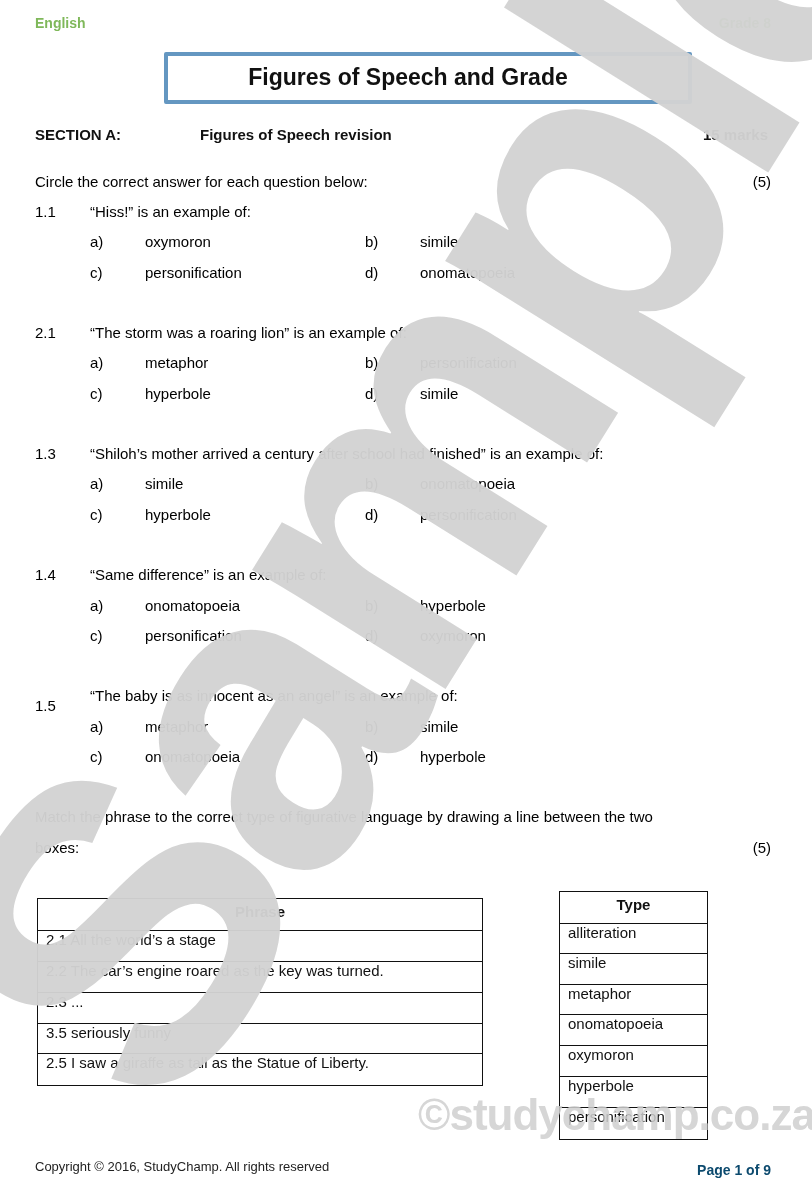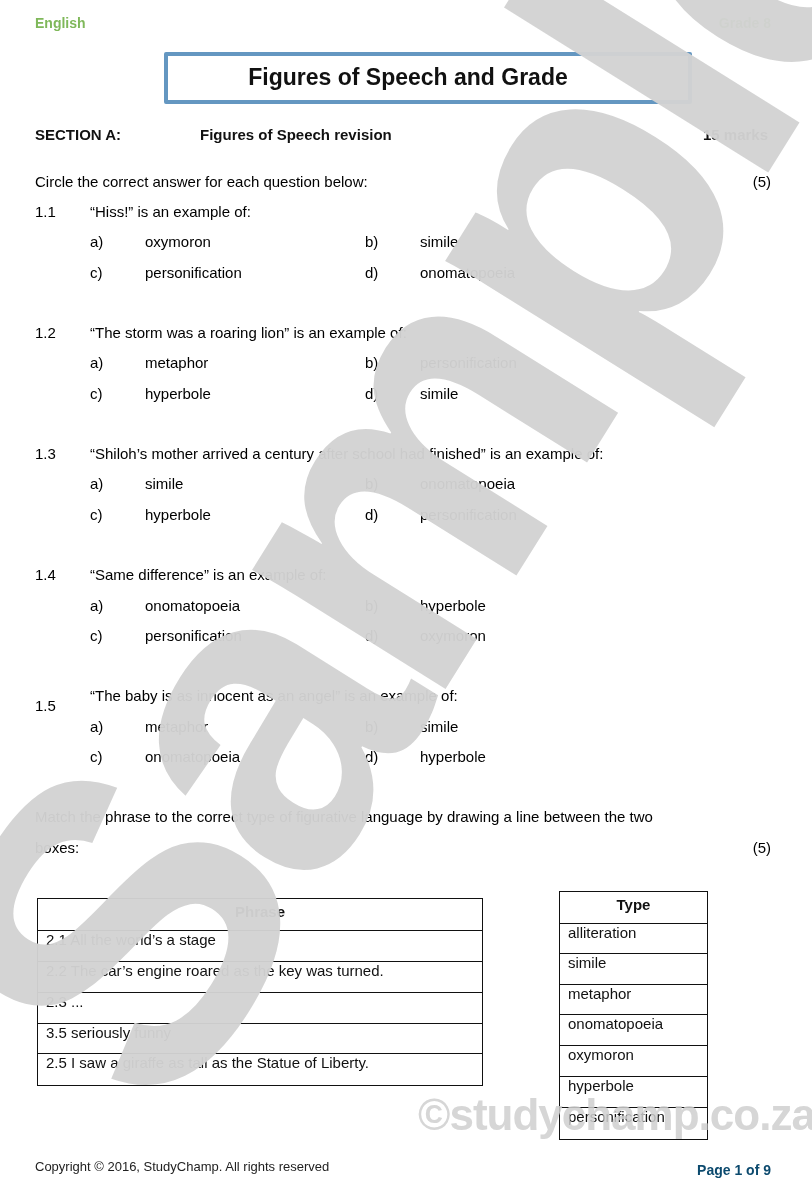--- a/index.html
+++ b/index.html
@@ -50,21 +50,21 @@
   <div class="abs body opt-t" style="top:233px;">oxymoron</div>
   <div class="abs body opt-l2" style="top:233px;">b)</div>
   <div class="abs body opt-t2" style="top:233px;">simile</div>
   <div class="abs body opt-l" style="top:264px;">c)</div>
   <div class="abs body opt-t" style="top:264px;">personification</div>
   <div class="abs body opt-l2" style="top:264px;">d)</div>
   <div class="abs body opt-t2" style="top:264px;">onomatopoeia</div>
 </div>
 
 <div>
-  <div class="abs body q-num" style="top:324px;">1.2</div>
+  <div class="abs body q-num" style="top:324px;">2.1</div>
   <div class="abs body q-text" style="top:324px;">“The storm was a roaring lion” is an example of:</div>
   <div class="abs body opt-l" style="top:354px;">a)</div>
   <div class="abs body opt-t" style="top:354px;">metaphor</div>
   <div class="abs body opt-l2" style="top:354px;">b)</div>
   <div class="abs body opt-t2" style="top:354px;">personification</div>
   <div class="abs body opt-l" style="top:385px;">c)</div>
   <div class="abs body opt-t" style="top:385px;">hyperbole</div>
   <div class="abs body opt-l2" style="top:385px;">d)</div>
   <div class="abs body opt-t2" style="top:385px;">simile</div>
 </div>

